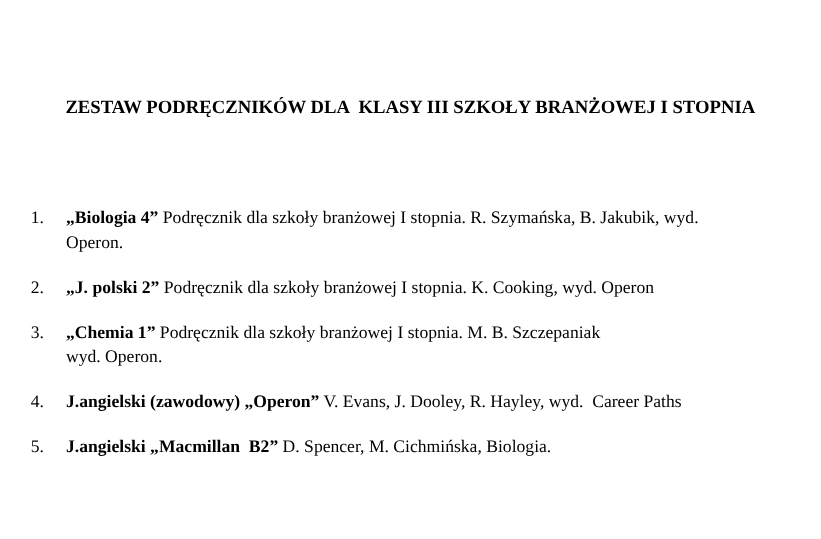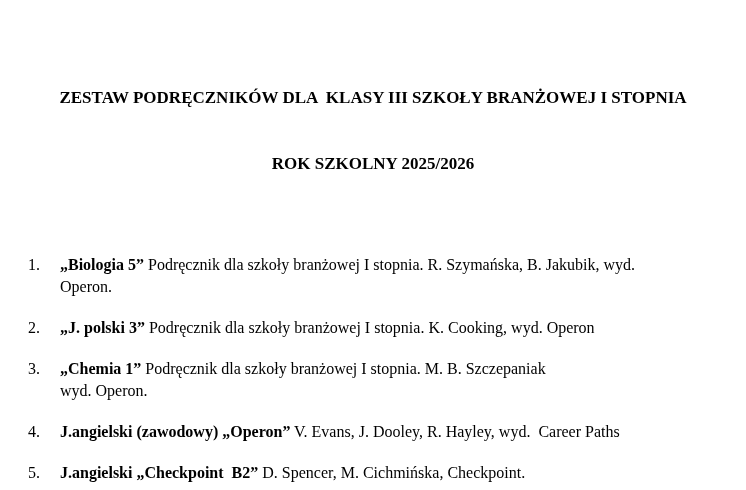--- a/index.html
+++ b/index.html
@@ -50,47 +50,46 @@
     font-weight: bold;
   }
 </style>
 </head>
 <body>
 
 <div class="doc">
 
   <div class="title">
     <div>ZESTAW PODRĘCZNIKÓW DLA  KLASY III SZKOŁY BRANŻOWEJ I STOPNIA</div>
-    <div>ROK SZKOLNY 2025/2026</div>
   </div>
 
   <ol class="book-list">
 
     <li class="book-item">
       <span class="num">1.</span>
-      <span class="text"><span class="book-title">„Biologia 5”</span><span> Podręcznik dla szkoły branżowej I stopnia. R. Szymańska, B. Jakubik, wyd.
+      <span class="text"><span class="book-title">„Biologia 4”</span><span> Podręcznik dla szkoły branżowej I stopnia. R. Szymańska, B. Jakubik, wyd.
 Operon.</span></span>
     </li>
 
     <li class="book-item">
       <span class="num">2.</span>
-      <span class="text"><span class="book-title">„J. polski 3”</span><span> Podręcznik dla szkoły branżowej I stopnia. K. Cooking, wyd. Operon</span></span>
+      <span class="text"><span class="book-title">„J. polski 2”</span><span> Podręcznik dla szkoły branżowej I stopnia. K. Cooking, wyd. Operon</span></span>
     </li>
 
     <li class="book-item">
       <span class="num">3.</span>
       <span class="text"><span class="book-title">„Chemia 1”</span><span> Podręcznik dla szkoły branżowej I stopnia. M. B. Szczepaniak
 wyd. Operon.</span></span>
     </li>
 
     <li class="book-item">
       <span class="num">4.</span>
       <span class="text"><span class="book-title">J.angielski (zawodowy) „Operon”</span><span> V. Evans, J. Dooley, R. Hayley, wyd.  Career Paths</span></span>
     </li>
 
     <li class="book-item">
       <span class="num">5.</span>
-      <span class="text"><span class="book-title">J.angielski „Checkpoint  B2”</span><span> D. Spencer, M. Cichmińska, Checkpoint.</span></span>
+      <span class="text"><span class="book-title">J.angielski „Macmillan  B2”</span><span> D. Spencer, M. Cichmińska, Biologia.</span></span>
     </li>
 
   </ol>
 
 </div>
 
 </body></html>

